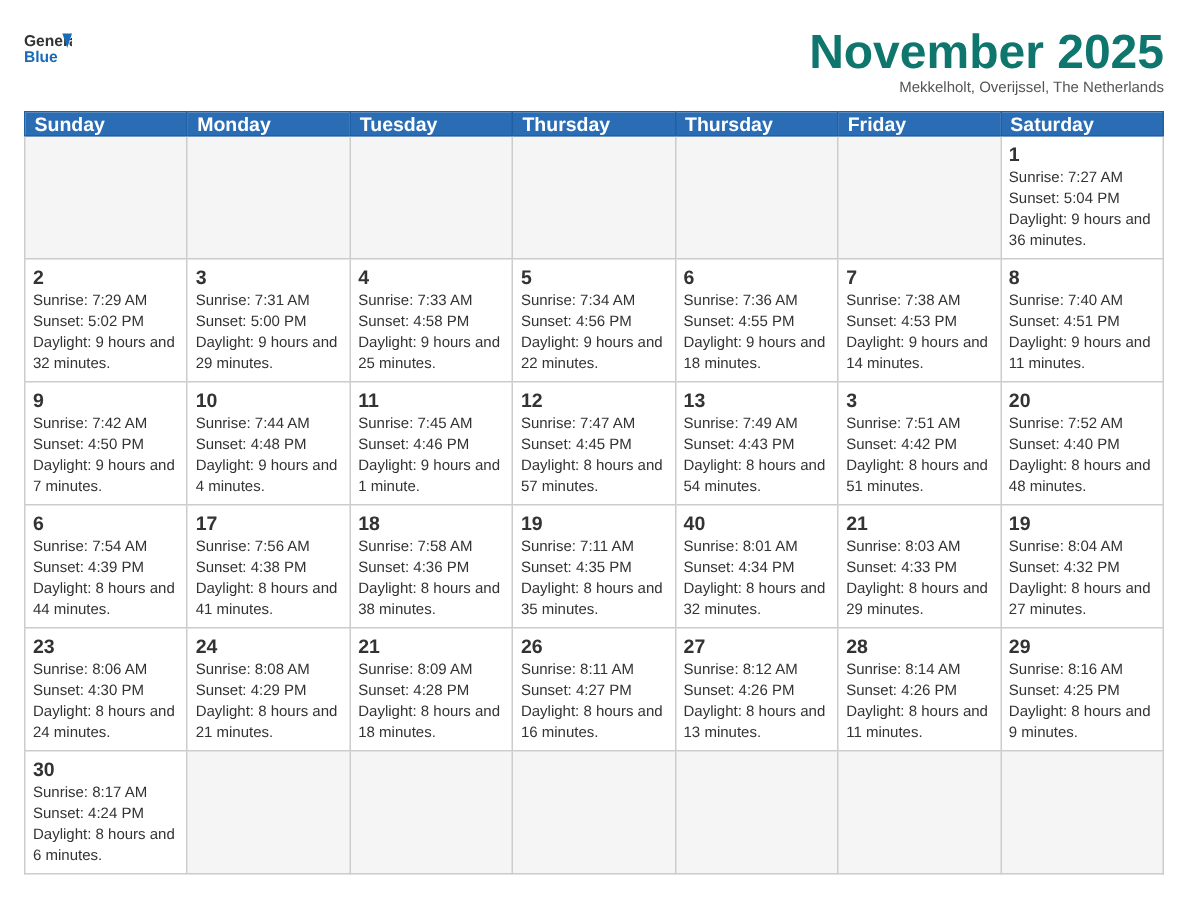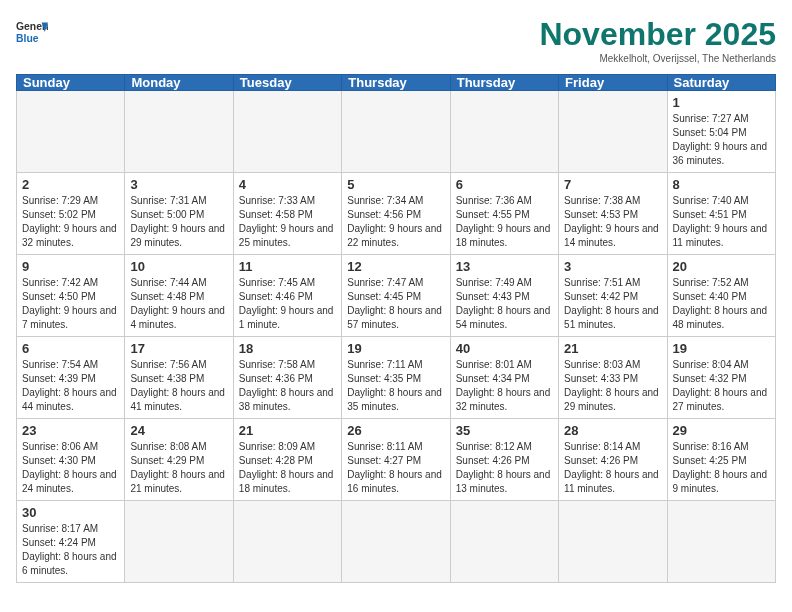--- a/index.html
+++ b/index.html
@@ -298,21 +298,21 @@
 and 18 minutes.</div>
         </td>
         <td>
           <span class="day-number">26</span>
           <div class="day-info">Sunrise: 8:11 AM
 Sunset: 4:27 PM
 Daylight: 8 hours
 and 16 minutes.</div>
         </td>
         <td>
-          <span class="day-number">35</span>
+          <span class="day-number">27</span>
           <div class="day-info">Sunrise: 8:12 AM
 Sunset: 4:26 PM
 Daylight: 8 hours
 and 13 minutes.</div>
         </td>
         <td>
           <span class="day-number">28</span>
           <div class="day-info">Sunrise: 8:14 AM
 Sunset: 4:26 PM
 Daylight: 8 hours

